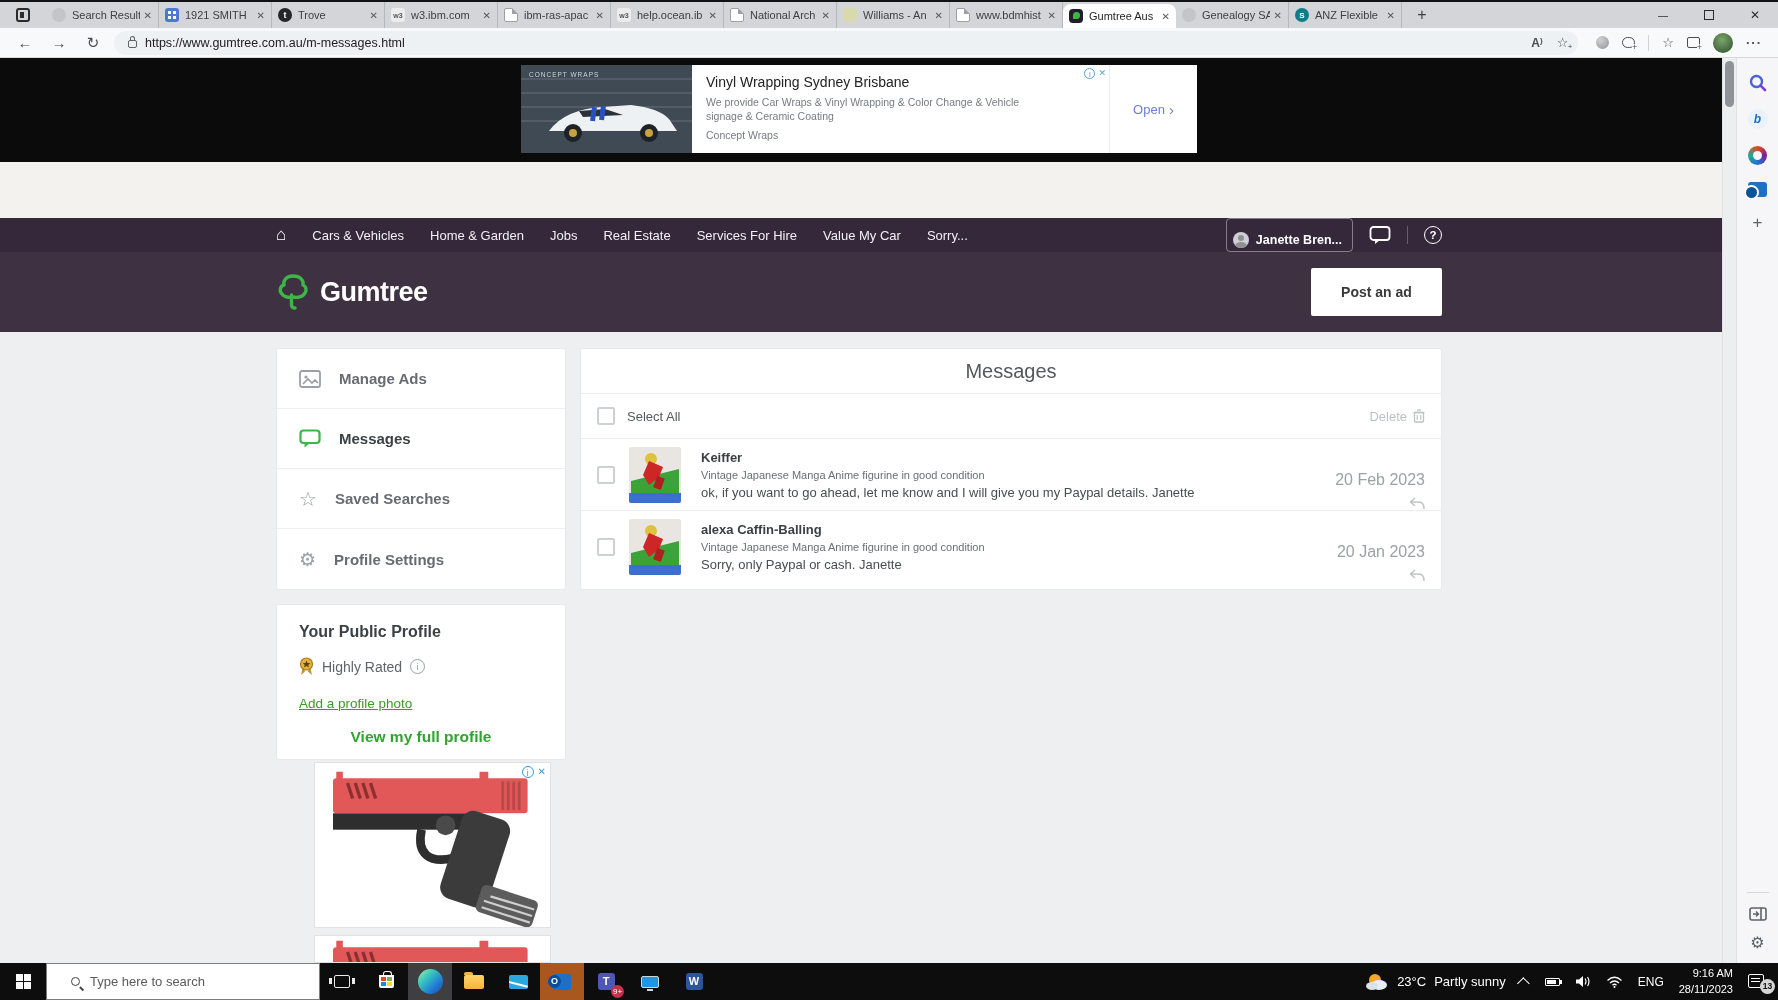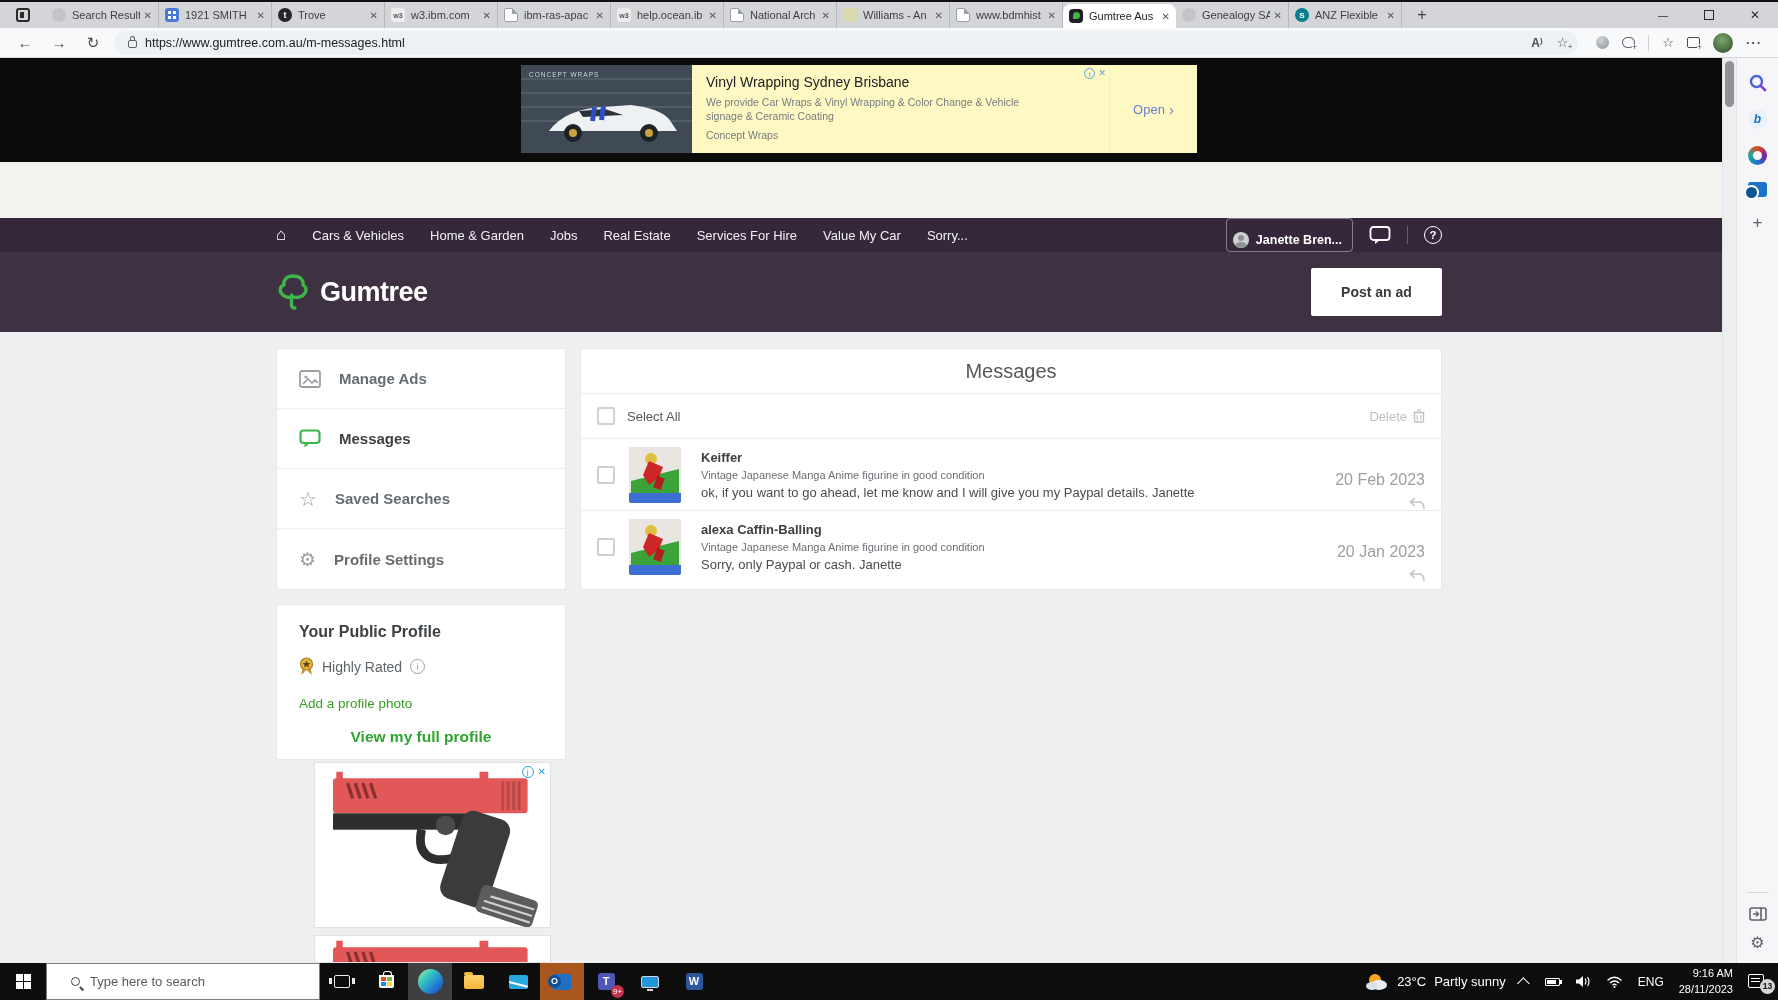--- a/index.html
+++ b/index.html
@@ -53,21 +53,21 @@
   .tb-sep { width:1px; height:16px; background:#d0d2d4; }
   .star-menu { font-size:13px; }
   .collections { width:13px; height:11px; border:1.5px solid #4a4d51; border-radius:2px; position:relative; }
   .collections::before { content:"+"; position:absolute; right:-3px; bottom:-4px; background:#f8f9fa; font-size:9px; line-height:7px; }
   .avatar-tb { width:20px; height:20px; border-radius:50%; background:radial-gradient(circle at 45% 35%,#7aa66a,#2d4a2a); }
   .moredots { font-size:13px; letter-spacing:1px; font-weight:bold; }
 
   
   .pagearea { position:absolute; left:0; top:58px; width:1722px; height:905px; background:#edeff0; overflow:hidden; }
   .adstrip { position:absolute; left:0; top:0; width:1722px; height:104px; background:#0b0b0b; }
-  .topad { position:absolute; left:521px; top:7px; width:676px; height:88px; background:#fef9c3; display:flex; }
+  .topad { position:absolute; left:521px; top:7px; width:676px; height:88px; background:#ffffff; display:flex; }
   .adcar { width:171px; background:linear-gradient(#49545e,#343e47); position:relative; overflow:hidden; }
   .adcar-brand { position:absolute; left:8px; top:6px; color:#cfd6dc; font-size:6.5px; letter-spacing:1px; line-height:1.2; }
   .adbody { flex:1; padding:9px 14px 0; position:relative; }
   .adtitle { font-size:14px; color:#222; }
   .addesc { font-size:10.5px; color:#777c81; margin-top:5px; line-height:1.35; width:330px; }
   .adsrc { font-size:10.5px; color:#777c81; margin-top:6px; }
   .adcta { width:88px; border-left:1px solid #ececec; display:flex; align-items:center; justify-content:center; gap:4px; color:#6b7cd6; font-size:13px; }
   .adcta .chev::before { content:"›"; font-size:15px; }
   .adbadges { position:absolute; right:3px; top:3px; display:flex; gap:3px; color:#58a6d6; font-size:9px; }
   .adinfo-i { width:11px; height:11px; border:1px solid #58a6d6; border-radius:50%; text-align:center; line-height:11px; font-size:8px; }
@@ -108,21 +108,21 @@
   .siderow.active .sidelabel { color:#3c4145; font-weight:700; }
   .star-icon { font-size:20px; color:#9aa0a6; line-height:1; }
   .gear-icon { font-size:19px; color:#9aa0a6; line-height:1; }
 
   .profilecard { position:absolute; left:276px; top:272px; width:290px; height:156px; padding:18px 22px; }
   .profhead { font-size:16px; font-weight:700; color:#3c4145; }
   .profbadge { display:flex; align-items:center; gap:8px; margin-top:16px; }
   .badgetext { font-size:14px; color:#5f6468; }
   .info-icon { width:15px; height:15px; border:1.4px solid #9aa0a6; border-radius:50%; color:#9aa0a6; font-size:9.5px; text-align:center; line-height:13px; }
   .info-icon::before { content:"i"; }
-  .addphoto { display:inline-block; margin-top:20px; font-size:13.5px; color:#3a9d23; }
+  .addphoto { display:inline-block; margin-top:20px; font-size:13.5px; color:#3a9d23; text-decoration:underline; }
   .viewprofile { margin-top:16px; text-align:center; font-size:15.5px; font-weight:700; color:#2fa52f; }
 
   .gunad { position:absolute; left:314px; top:430px; width:237px; height:201px; overflow:hidden; }
   .gunimg1 { position:relative; width:237px; height:166px; background:#fff; border:1px solid #e2e2e2; }
   .gunimg2 { position:relative; width:237px; height:28px; margin-top:7px; background:#fff; border:1px solid #e2e2e2; overflow:hidden; }
   .gunbadges { position:absolute; right:4px; top:3px; display:flex; gap:4px; color:#2e9fd8; font-size:10px; z-index:2; }
   .gunbadges .gi { width:12px; height:12px; border:1.2px solid #2e9fd8; border-radius:50%; text-align:center; line-height:12px; font-size:8.5px; }
   .gunbadges .gi::before { content:"i"; }
   .gunbadges .gx::before { content:"✕"; }
 

